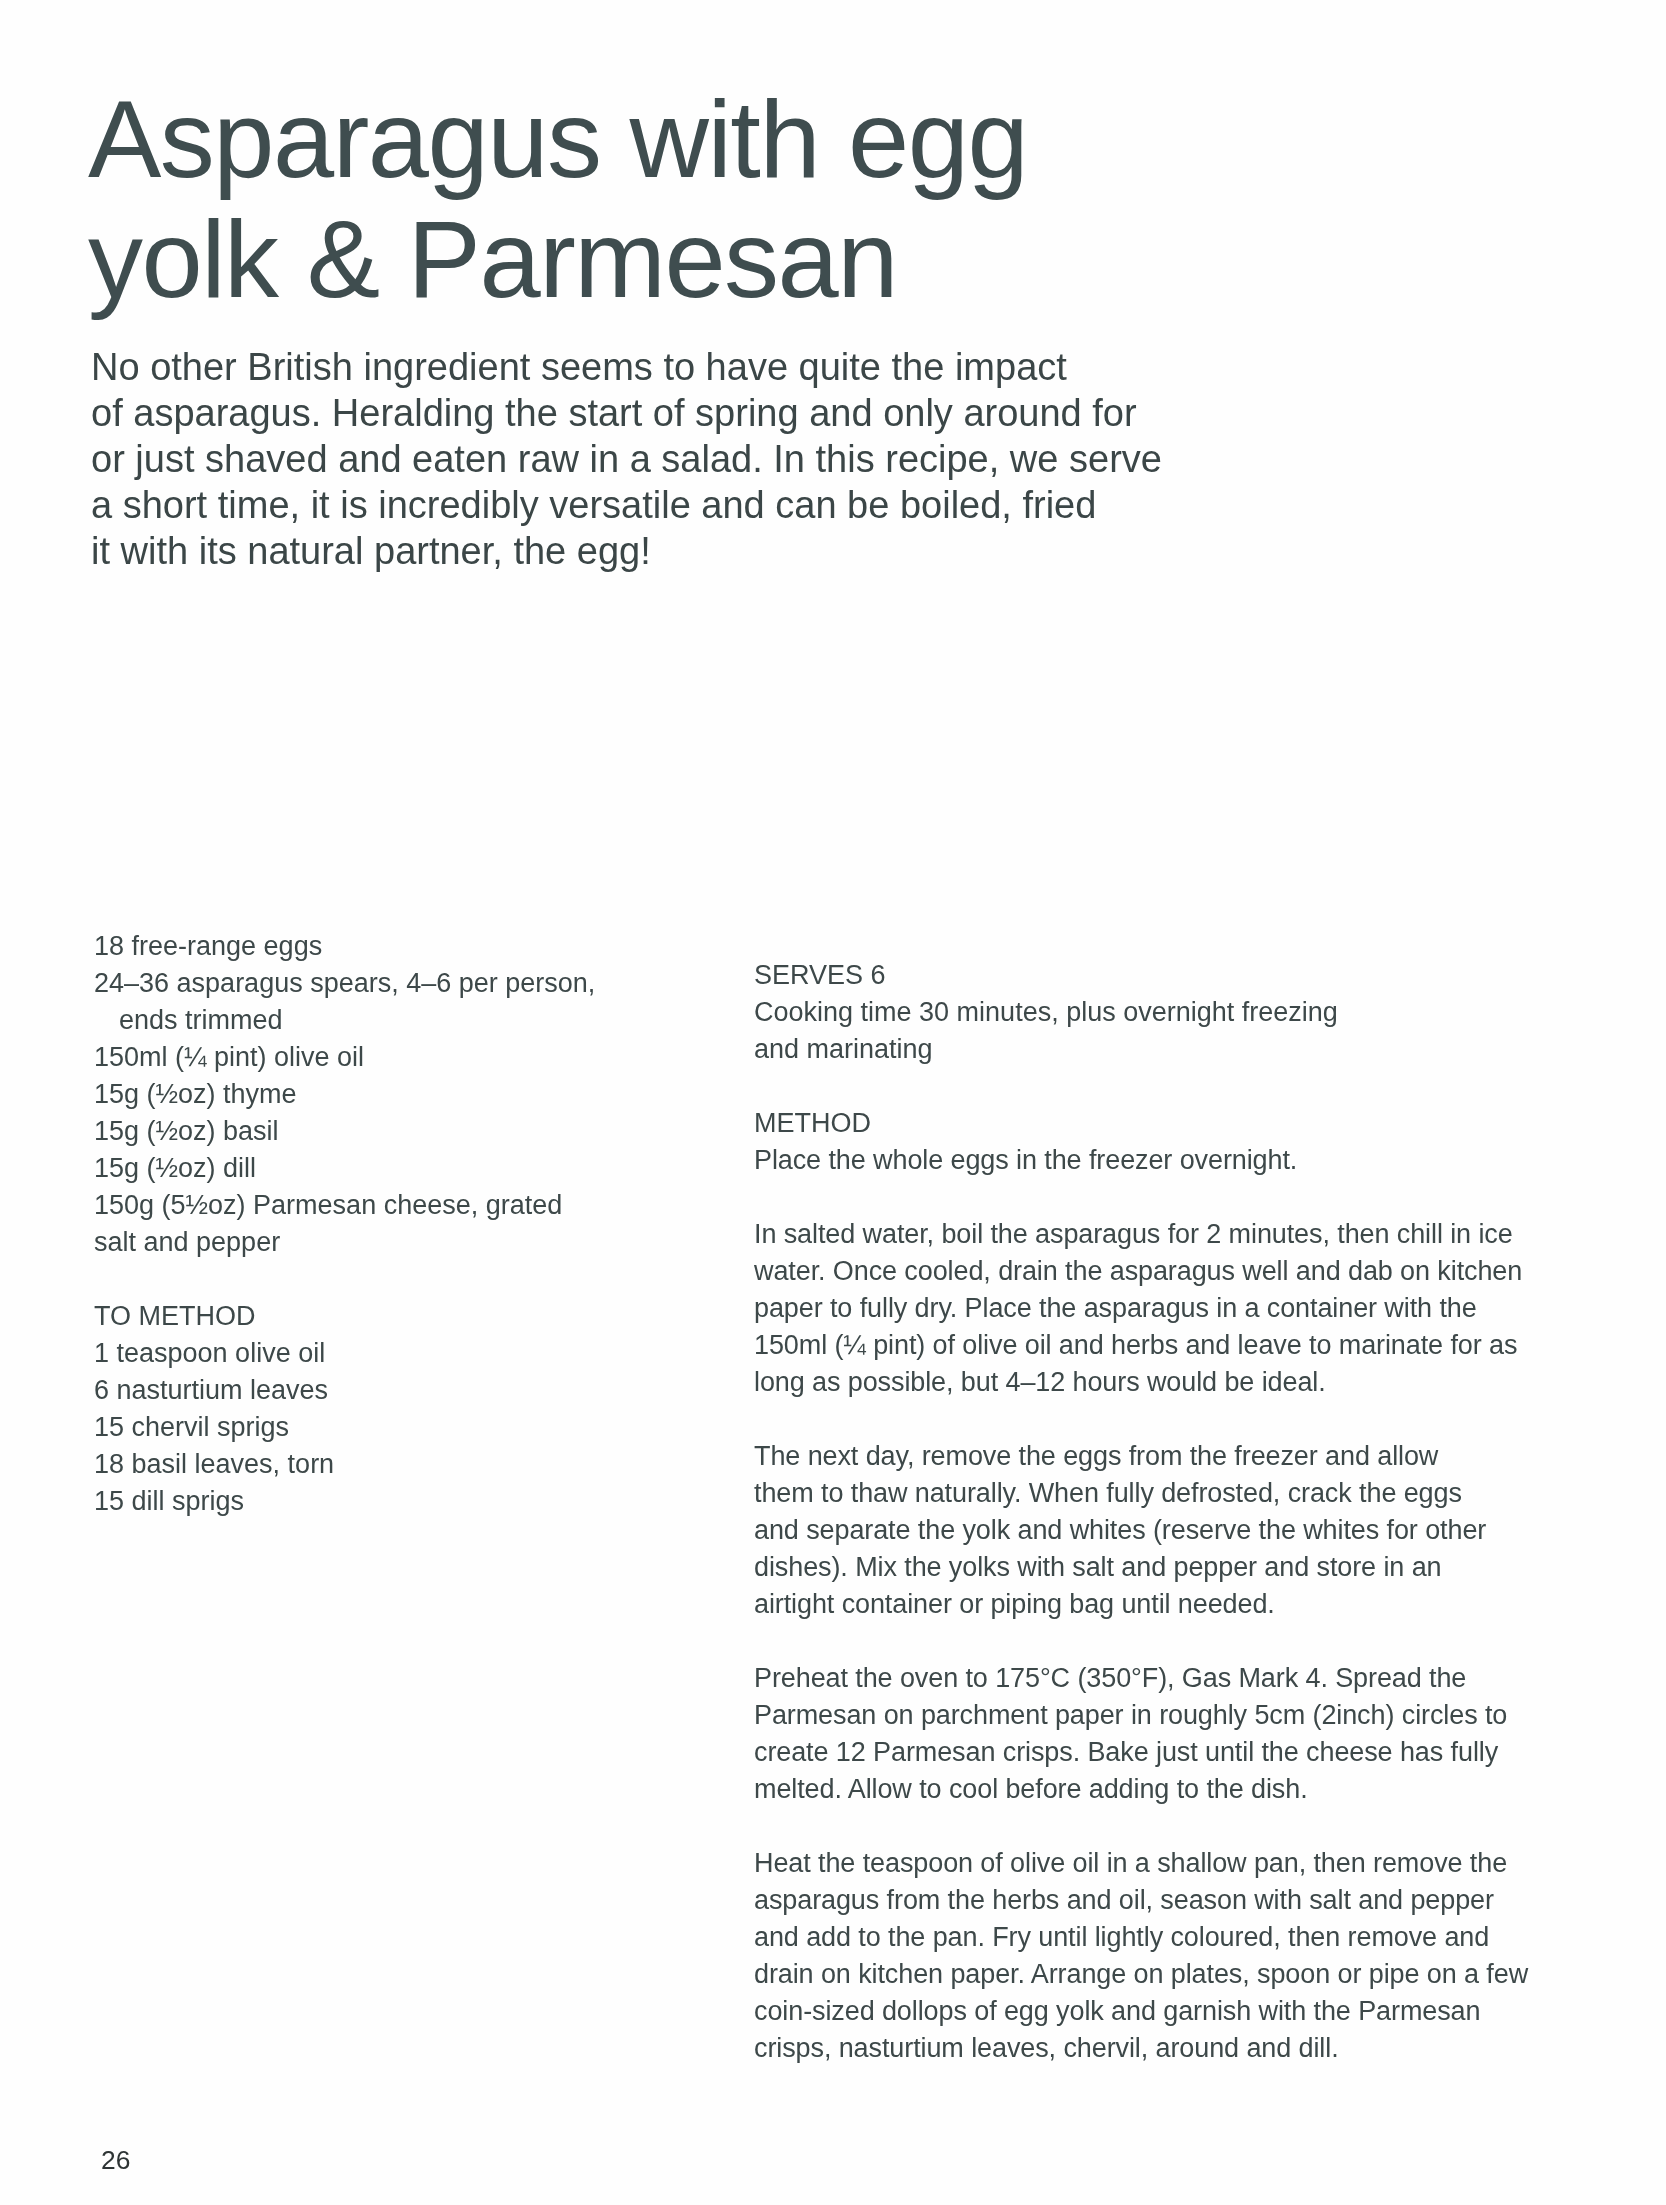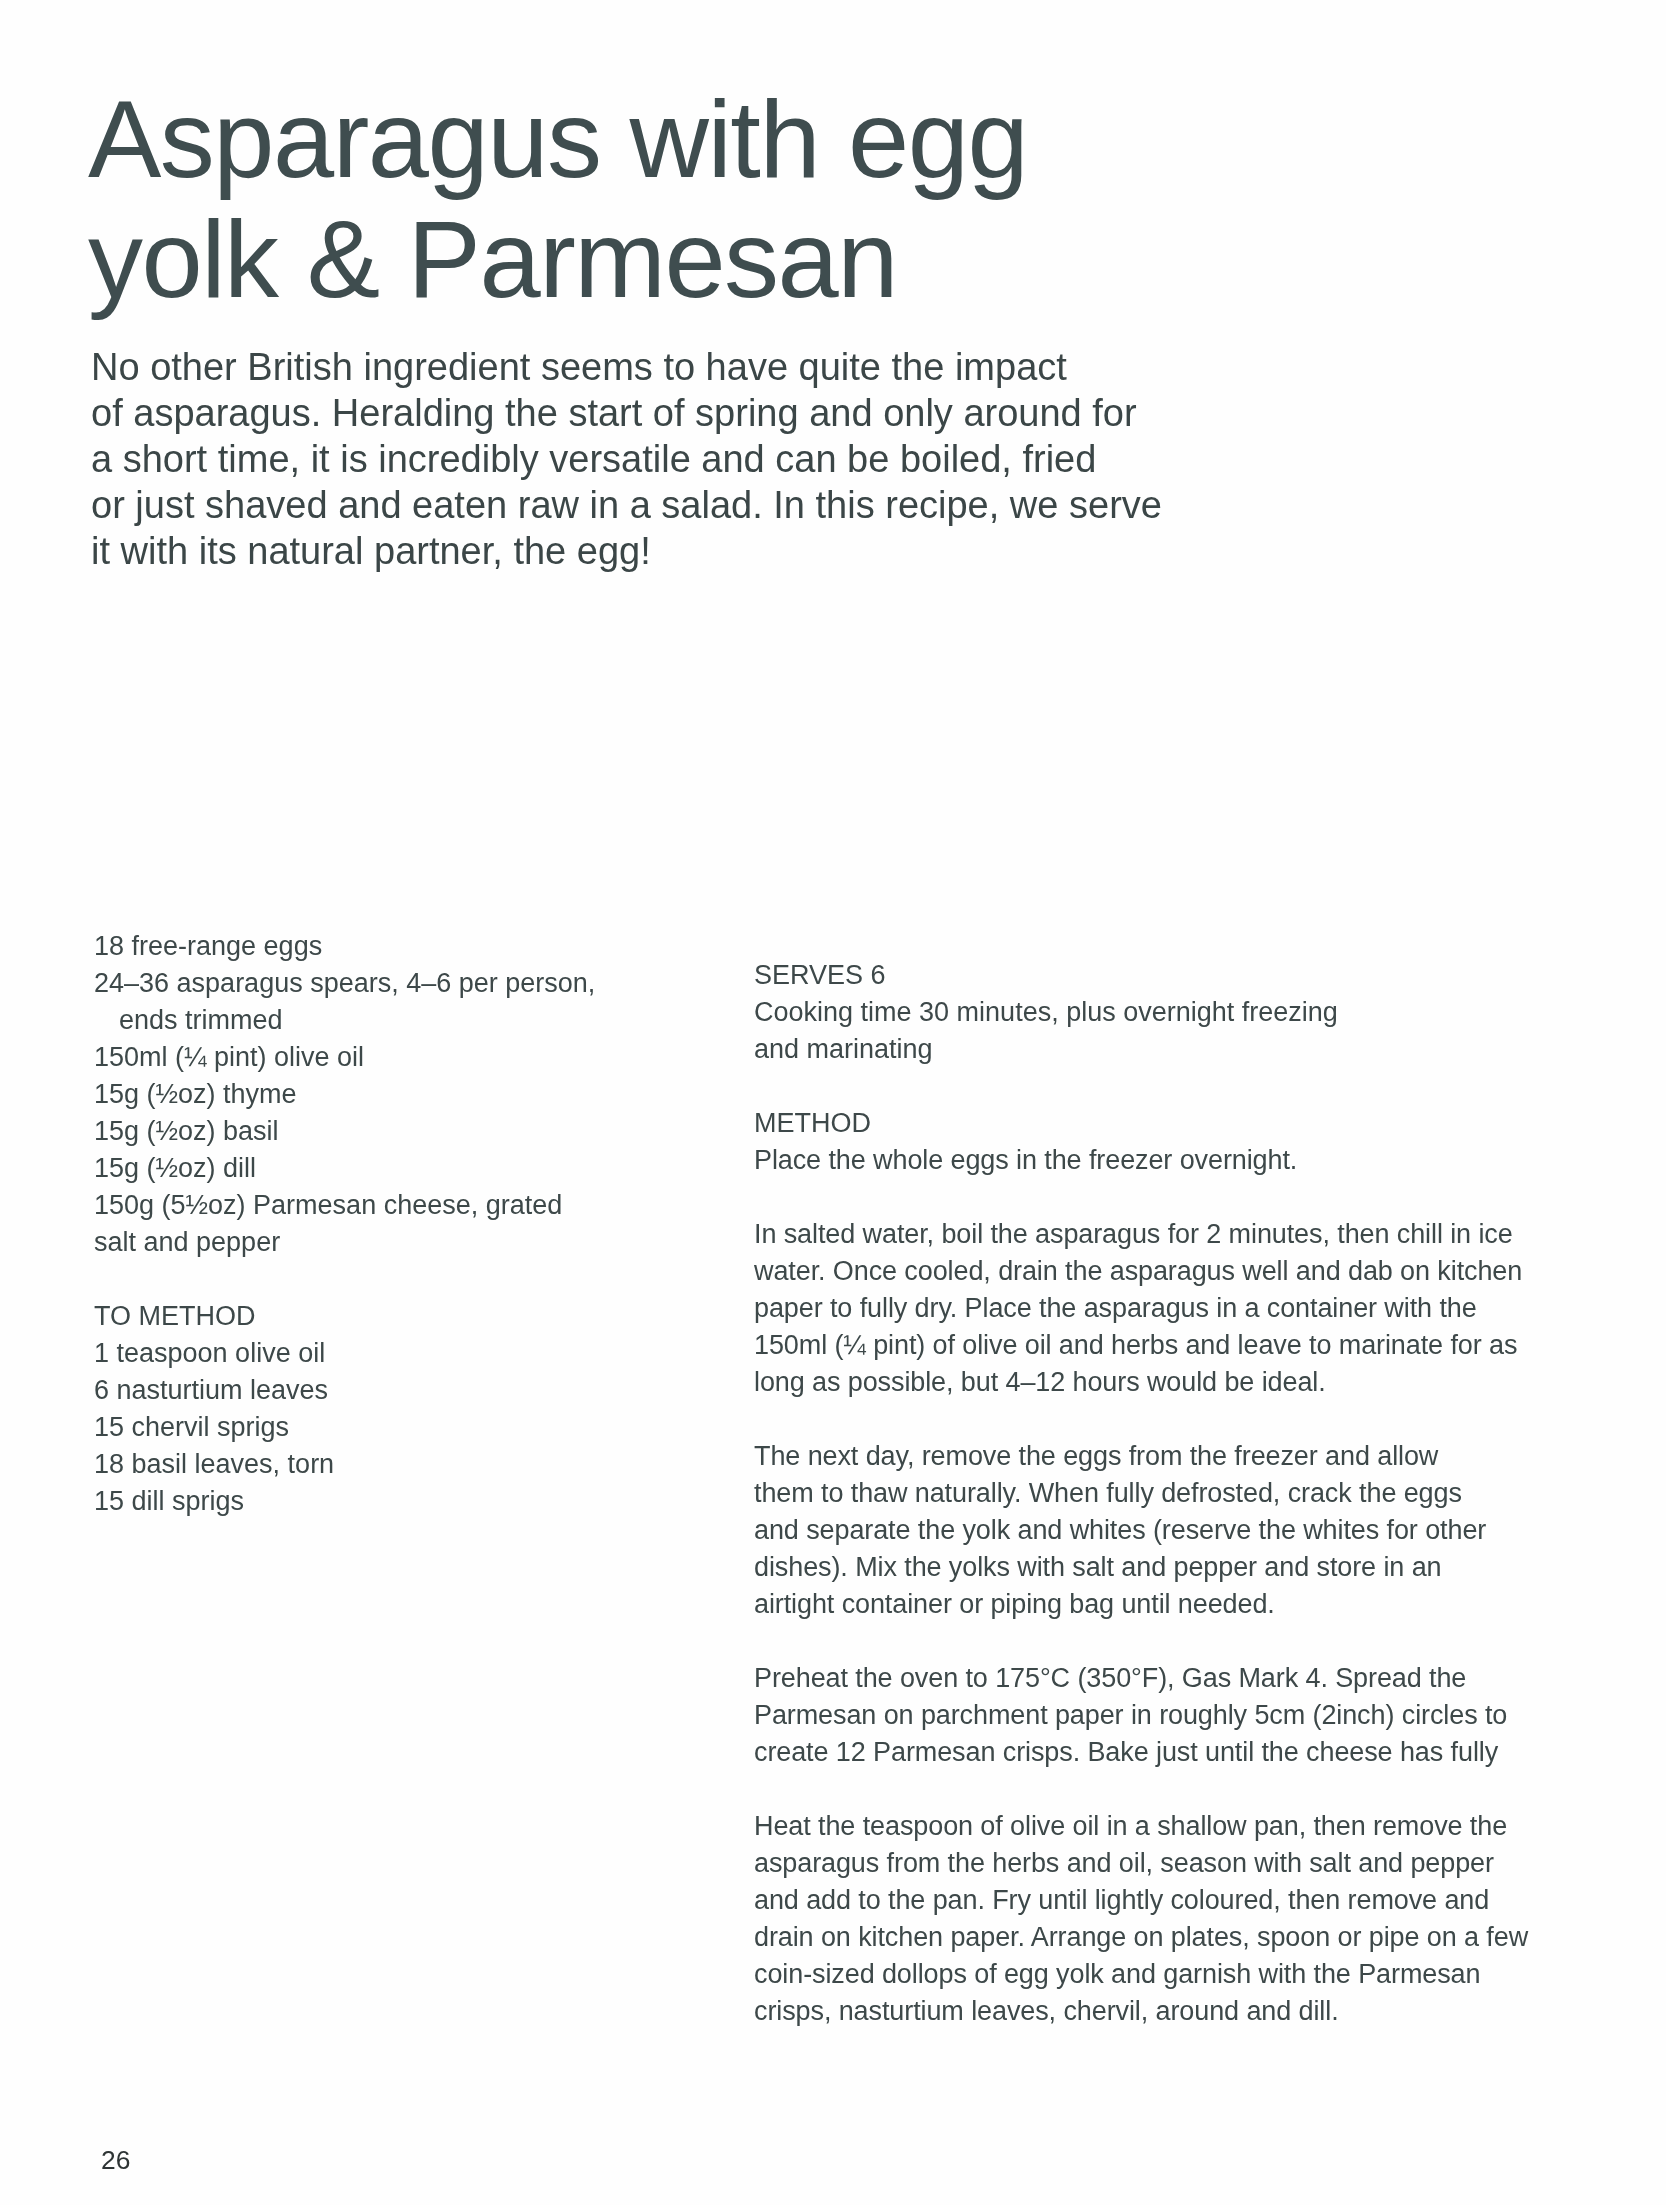--- a/index.html
+++ b/index.html
@@ -86,22 +86,22 @@
 <div class="page">
 
   <h1 class="title">
     <span>Asparagus with egg</span>
     <span>yolk &amp; Parmesan</span>
   </h1>
 
   <p class="intro">
     <span>No other British ingredient seems to have quite the impact</span>
     <span>of asparagus. Heralding the start of spring and only around for</span>
+    <span>or just shaved and eaten raw in a salad. In this recipe, we serve</span>
     <span>a short time, it is incredibly versatile and can be boiled, fried</span>
-    <span>or just shaved and eaten raw in a salad. In this recipe, we serve</span>
     <span>it with its natural partner, the egg!</span>
   </p>
 
   <div class="ingredients">
     <span class="line">18 free-range eggs</span>
     <span class="line">24–36 asparagus spears, 4–6 per person,</span>
     <span class="line indent">ends trimmed</span>
     <span class="line">150ml (¼ pint) olive oil</span>
     <span class="line">15g (½oz) thyme</span>
     <span class="line">15g (½oz) basil</span>
@@ -141,20 +141,21 @@
       <span class="line">them to thaw naturally. When fully defrosted, crack the eggs</span>
       <span class="line">and separate the yolk and whites (reserve the whites for other</span>
       <span class="line">dishes). Mix the yolks with salt and pepper and store in an</span>
       <span class="line">airtight container or piping bag until needed.</span>
     </div>
 
     <div class="para">
       <span class="line">Preheat the oven to 175°C (350°F), Gas Mark 4. Spread the</span>
       <span class="line">Parmesan on parchment paper in roughly 5cm (2inch) circles to</span>
       <span class="line">create 12 Parmesan crisps. Bake just until the cheese has fully</span>
+      <span class="line">melted. Allow to cool before adding to the dish.</span>
     </div>
 
     <div class="para">
       <span class="line">Heat the teaspoon of olive oil in a shallow pan, then remove the</span>
       <span class="line">asparagus from the herbs and oil, season with salt and pepper</span>
       <span class="line">and add to the pan. Fry until lightly coloured, then remove and</span>
       <span class="line">drain on kitchen paper. Arrange on plates, spoon or pipe on a few</span>
       <span class="line">coin-sized dollops of egg yolk and garnish with the Parmesan</span>
       <span class="line">crisps, nasturtium leaves, chervil, around and dill.</span>
     </div>

